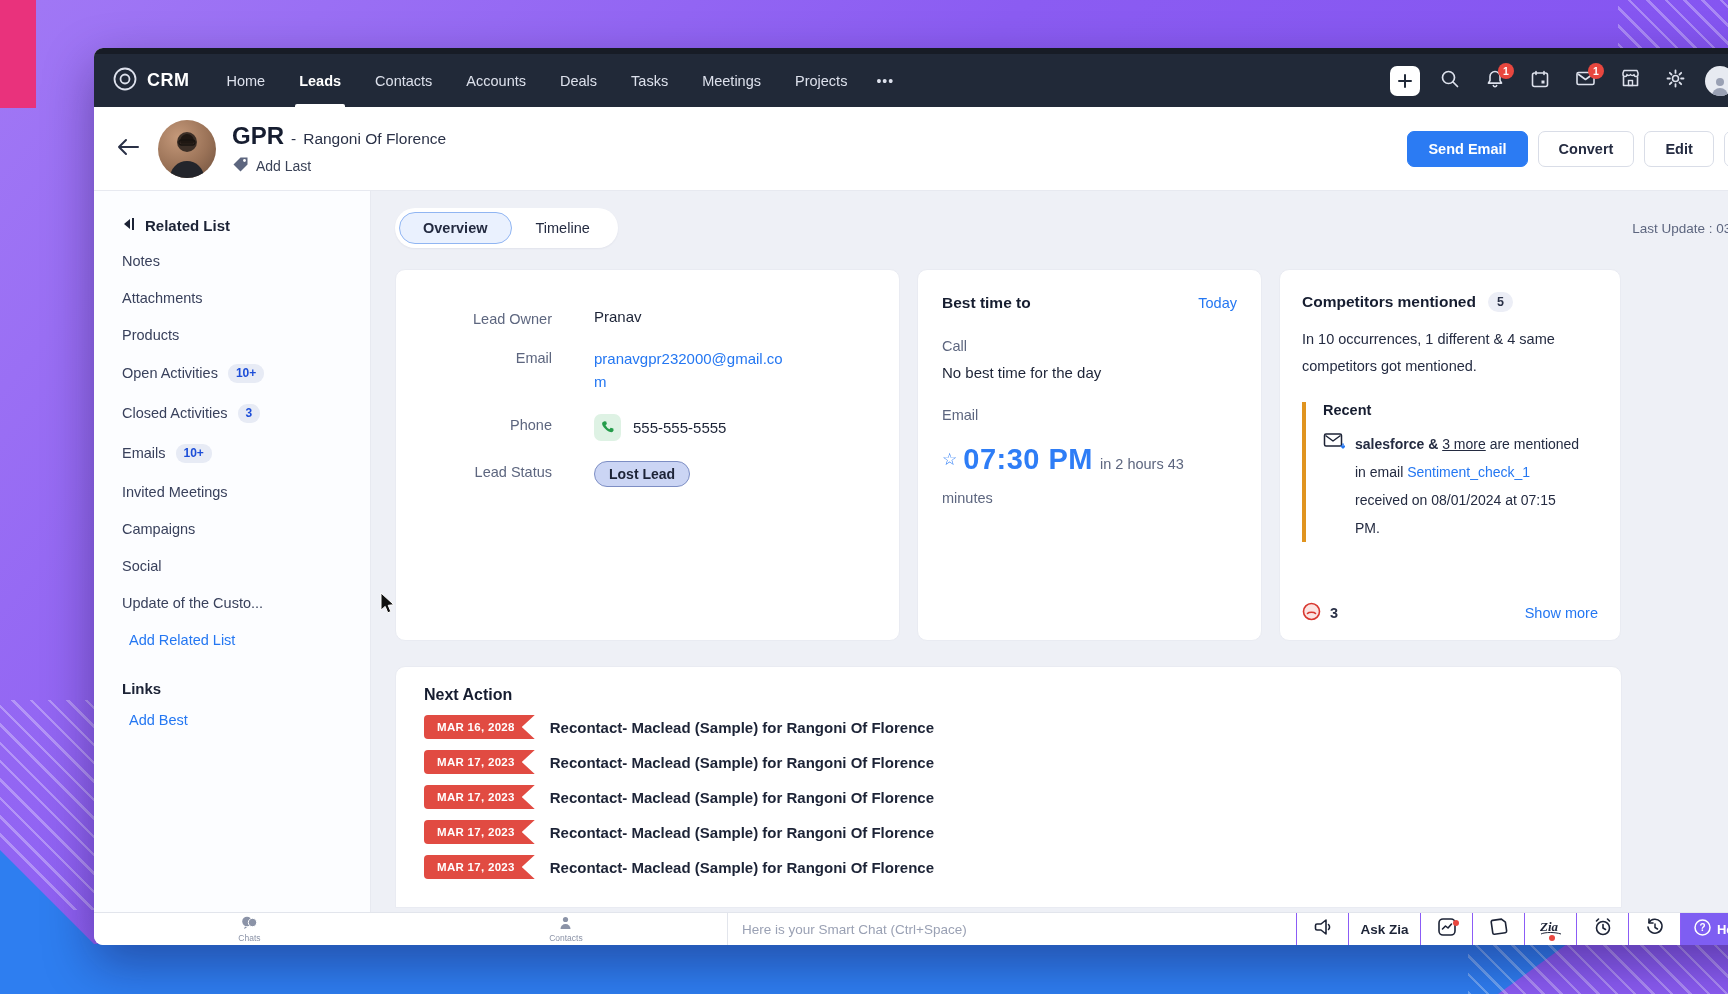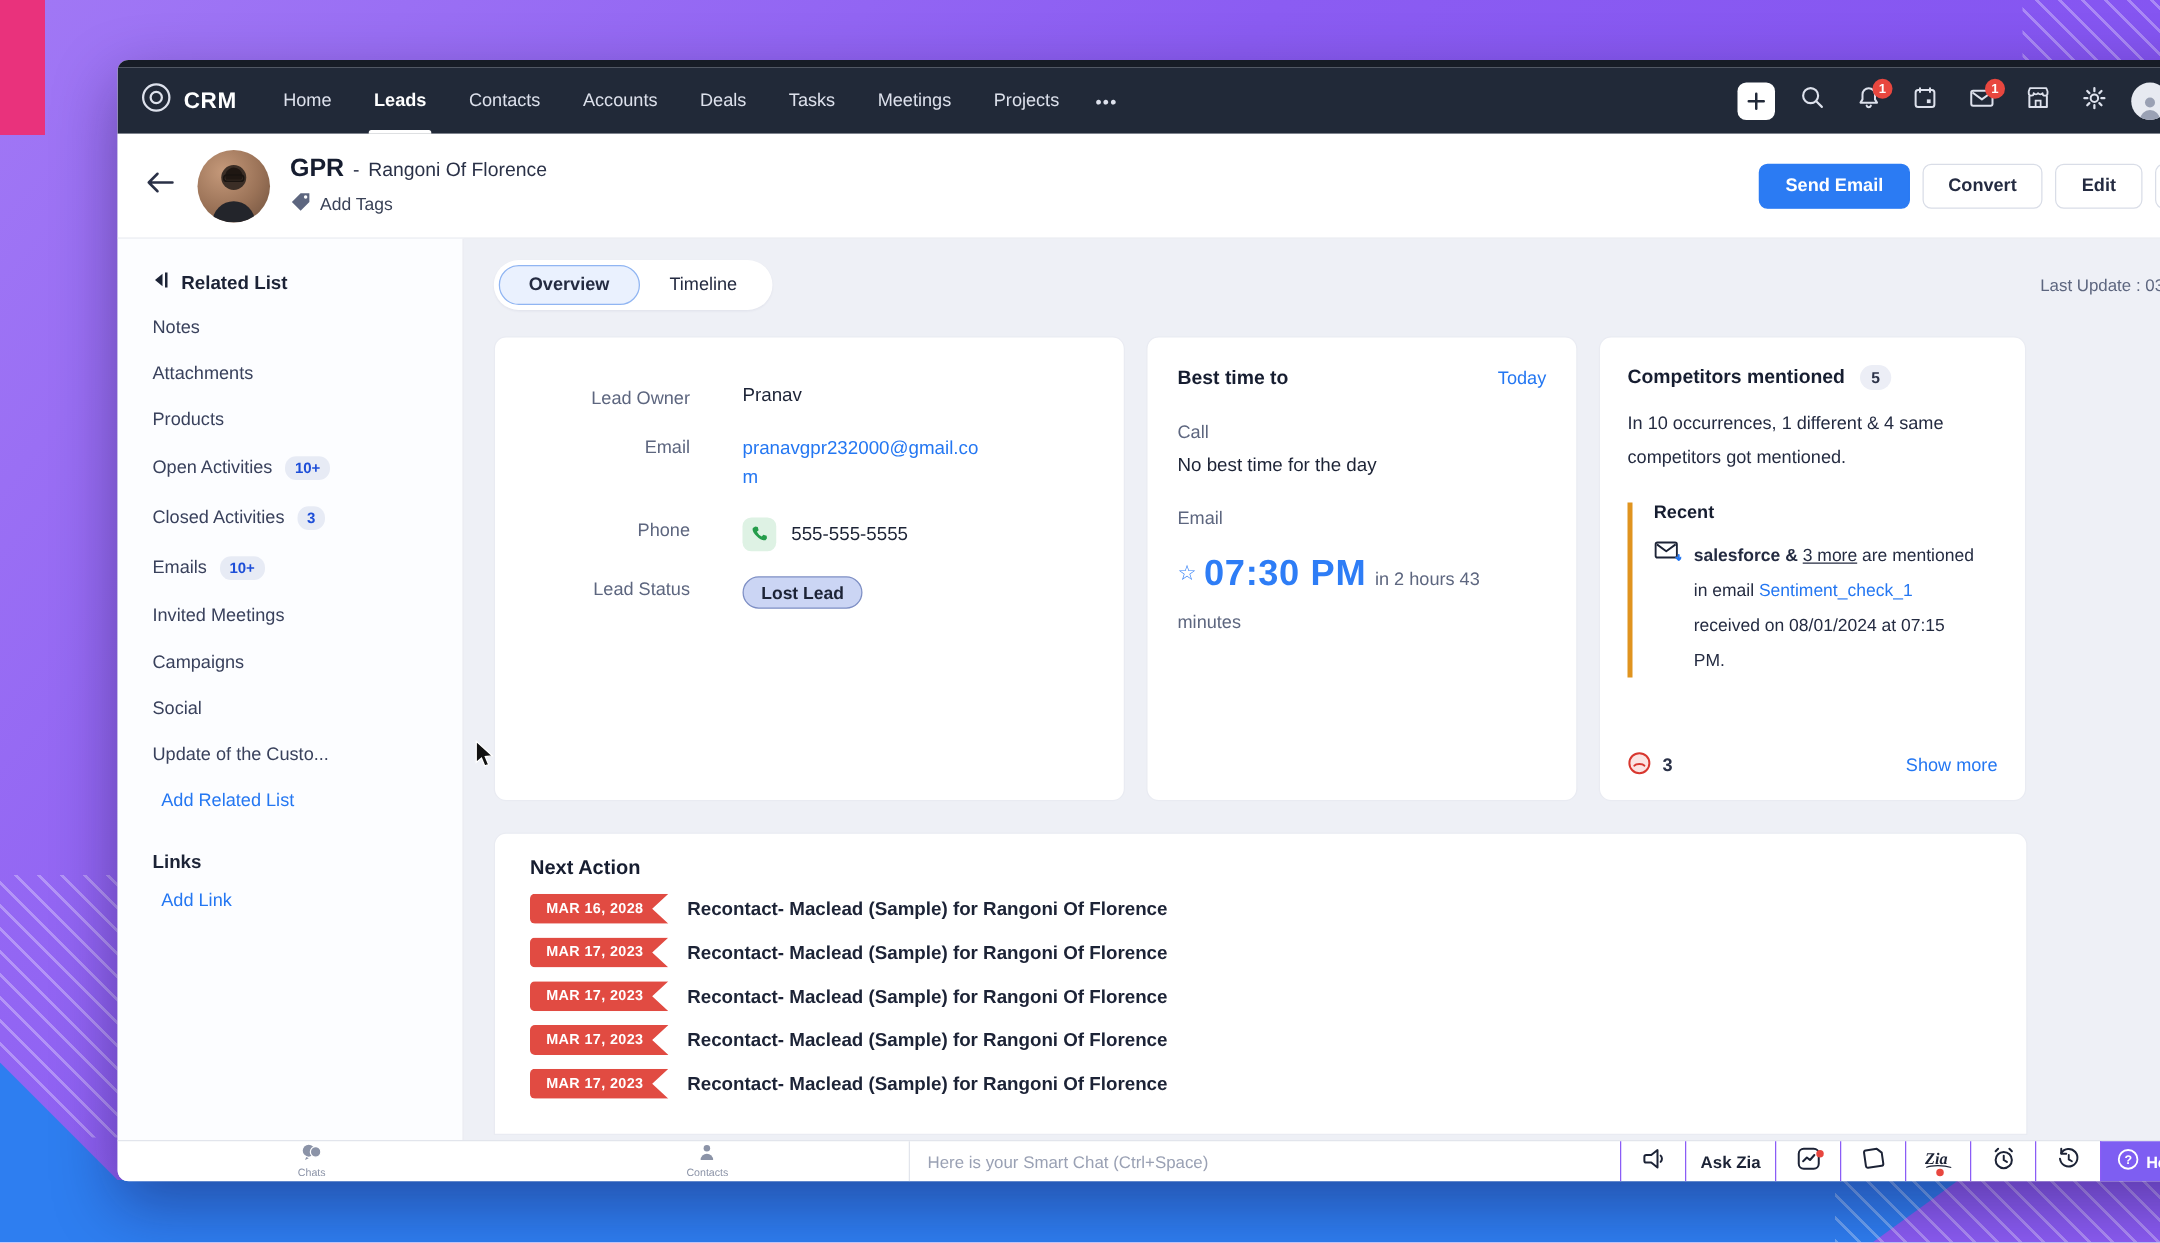--- a/index.html
+++ b/index.html
@@ -35,21 +35,21 @@
   .plus-btn { width:30px; height:30px; background:#fff; border-radius:7px; display:flex; align-items:center; justify-content:center; }
   .ic-badge { position:absolute; top:1px; right:0px; min-width:16px; height:16px; background:#e8473f; color:#fff; border-radius:8px; font-size:10.5px; font-weight:bold; display:flex; align-items:center; justify-content:center; padding:0 4px; }
   .avatar-sm { width:30px; height:30px; border-radius:50%; background:#e7eaf1; display:flex; align-items:flex-end; justify-content:center; overflow:hidden; }
 
   
   .rec-header { height:84px; flex:0 0 auto; background:#fff; display:flex; align-items:center; padding:0 22px 0 22px; border-bottom:1px solid #e7e9f0; }
   .back { font-size:24px; color:#2a3147; margin-right:18px; line-height:1; }
   .avatar-photo { width:58px; height:58px; border-radius:50%; overflow:hidden; background:radial-gradient(circle at 35% 30%, #c5997a 0%, #9a7257 55%, #6d4f3c 100%); margin-right:16px; flex:0 0 auto; }
   .rec-title-wrap { display:flex; flex-direction:column; gap:6px; }
   .rec-title-line { display:flex; align-items:baseline; gap:7px; }
-  .rec-title { font-size:20px; font-weight:bold; color:#161d30; }
+  .rec-title { font-size:24px; font-weight:bold; color:#161d30; }
   .rec-sub { font-size:15.5px; color:#2a3147; }
   .tags-line { display:flex; align-items:center; gap:7px; font-size:14px; color:#3a4257; }
   .rec-actions { margin-left:auto; display:flex; gap:10px; align-items:center; }
   .btn { height:36px; border-radius:7px; font-size:14.5px; display:flex; align-items:center; justify-content:center; padding:0 20px; background:#fff; border:1px solid #d9dde7; color:#242b41; font-weight:bold; }
   .btn-primary { background:#2b7bf3; border-color:#2b7bf3; color:#fff; }
   .btn-more { padding:0 16px; letter-spacing:1px; }
 
   
   .content { flex:1 1 auto; display:flex; min-height:0; }
   .sidebar { width:277px; flex:0 0 auto; background:#fcfdff; border-right:1px solid #e7e9f0; padding:20px 14px 0 28px; overflow:hidden; }
@@ -276,21 +276,21 @@
           <span class="rec-sub">-</span>
           <span class="rec-sub">Rangoni Of Florence</span>
         </div>
         <div class="tags-line">
           <span>
             <svg width="17" height="17" viewBox="0 0 17 17">
                 <path d="M1.5 8.5L8.5 1.5h7v7l-7 7z" fill="#5d667f"></path>
                 <circle cx="12.5" cy="4.5" r="1.4" fill="#fff"></circle>
               </svg>
           </span>
-          <span>Add Tags</span>
+          <span>Add Last</span>
         </div>
       </div>
       <div class="rec-actions">
         <div class="btn btn-primary">Send Email</div>
         <div class="btn">Convert</div>
         <div class="btn">Edit</div>
         <div class="btn btn-more">•••</div>
       </div>
     </div>
 
@@ -334,21 +334,21 @@
             <span>Campaigns</span>
           </div>
         <div class="side-item">
             <span>Social</span>
           </div>
         <div class="side-item">
             <span>Update of the Custo...</span>
           </div>
         <div class="side-link">Add Related List</div>
         <div class="side-sect">Links</div>
-        <div class="side-link">Add Link</div>
+        <div class="side-link">Add Best</div>
       </div>
 
       <div class="main">
         <div class="tabs-row">
           <div class="tabs">
             <div class="tab active">Overview</div>
             <div class="tab">Timeline</div>
           </div>
           <div class="last-update">Last Update : 03:34 PM</div>
         </div>

